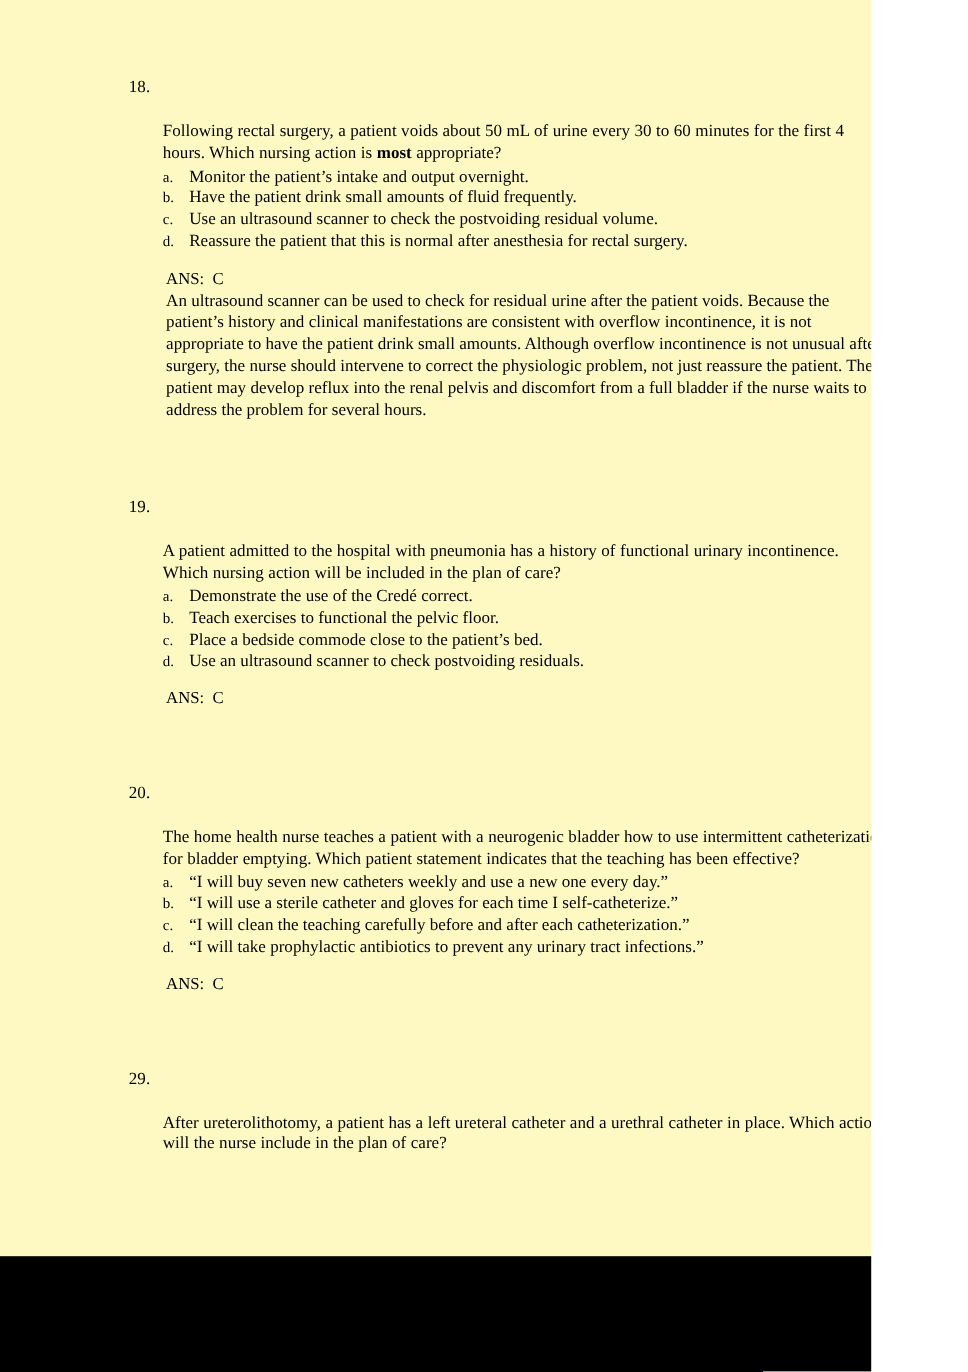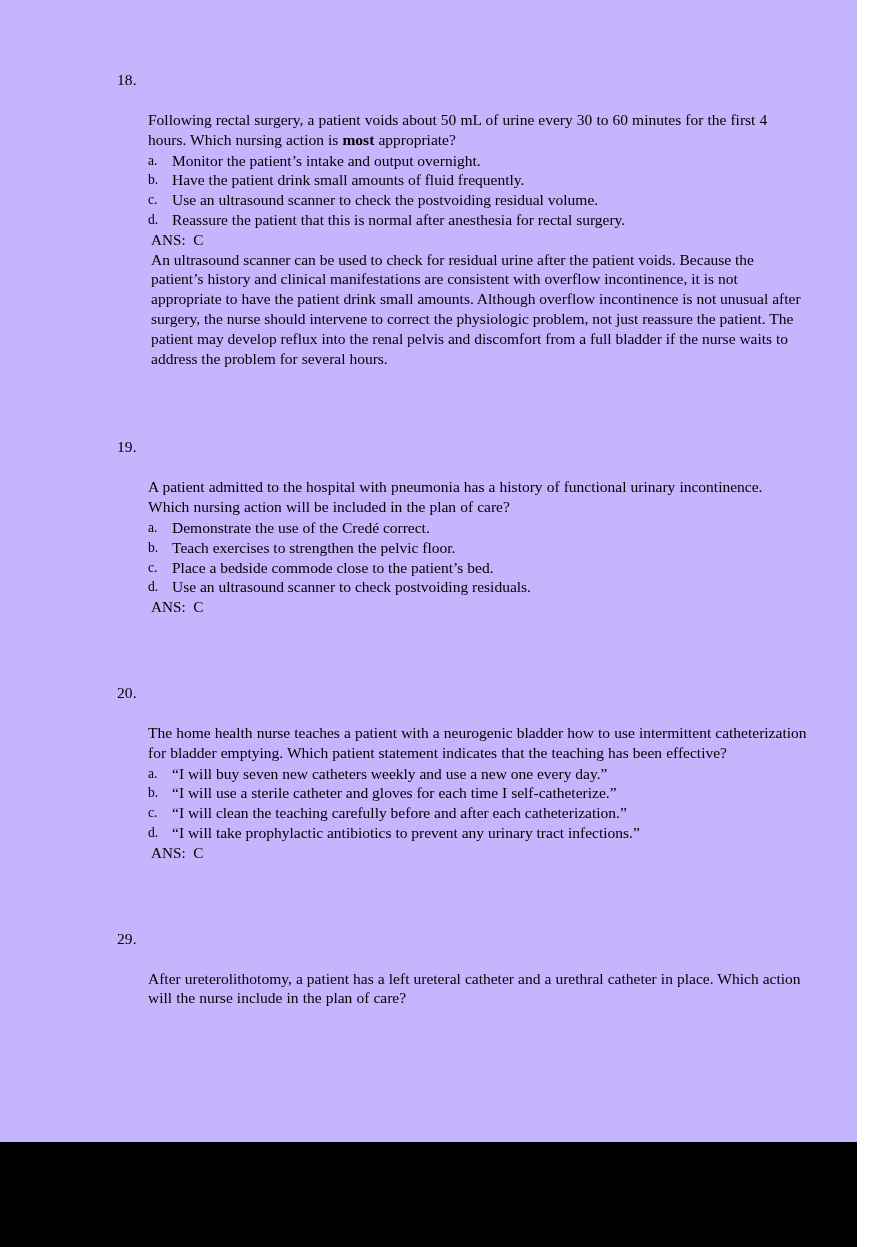--- a/index.html
+++ b/index.html
@@ -2,23 +2,23 @@
 <html><head>
 <meta charset="utf-8">
 <style>
   html, body {
     margin: 0;
     padding: 0;
     background: #ffffff;
   }
   .page {
     position: relative;
-    width: 857px;
+    width: 792px;
     height: 1247px;
-    background: #c4b5fd;
+    background: #fef9c3;
     overflow: hidden;
     font-family: "Liberation Serif", "DejaVu Serif", serif;
     color: #000000;
   }
   .content {
     position: absolute;
     left: 117px;
     top: 70px;
     width: 690px;
   }
@@ -61,20 +61,21 @@
     font-size: 13.6px;
     line-height: 19.8px;
   }
   .opttext {
     flex: 1 1 auto;
     font-size: 15.5px;
     line-height: 19.8px;
   }
 
   .ansblock {
+    margin-top: 14px;
     padding-left: 34px;
   }
   .anshead {
     font-size: 15.2px;
     line-height: 19.8px;
     white-space: pre;
   }
   .ansbody {
     font-size: 15.5px;
     line-height: 19.8px;
@@ -138,21 +139,21 @@
         <div class="qnum">19.</div>
         <div class="qtext">A patient admitted to the hospital with pneumonia has a history of functional urinary incontinence. Which nursing action will be included in the plan of care?</div>
       </div>
       <div class="options">
         <div class="optrow">
           <div class="optletter">a.</div>
           <div class="opttext">Demonstrate the use of the Credé correct.</div>
         </div>
         <div class="optrow">
           <div class="optletter">b.</div>
-          <div class="opttext">Teach exercises to strengthen the pelvic floor.</div>
+          <div class="opttext">Teach exercises to functional the pelvic floor.</div>
         </div>
         <div class="optrow">
           <div class="optletter">c.</div>
           <div class="opttext">Place a bedside commode close to the patient’s bed.</div>
         </div>
         <div class="optrow">
           <div class="optletter">d.</div>
           <div class="opttext">Use an ultrasound scanner to check postvoiding residuals.</div>
         </div>
       </div>

